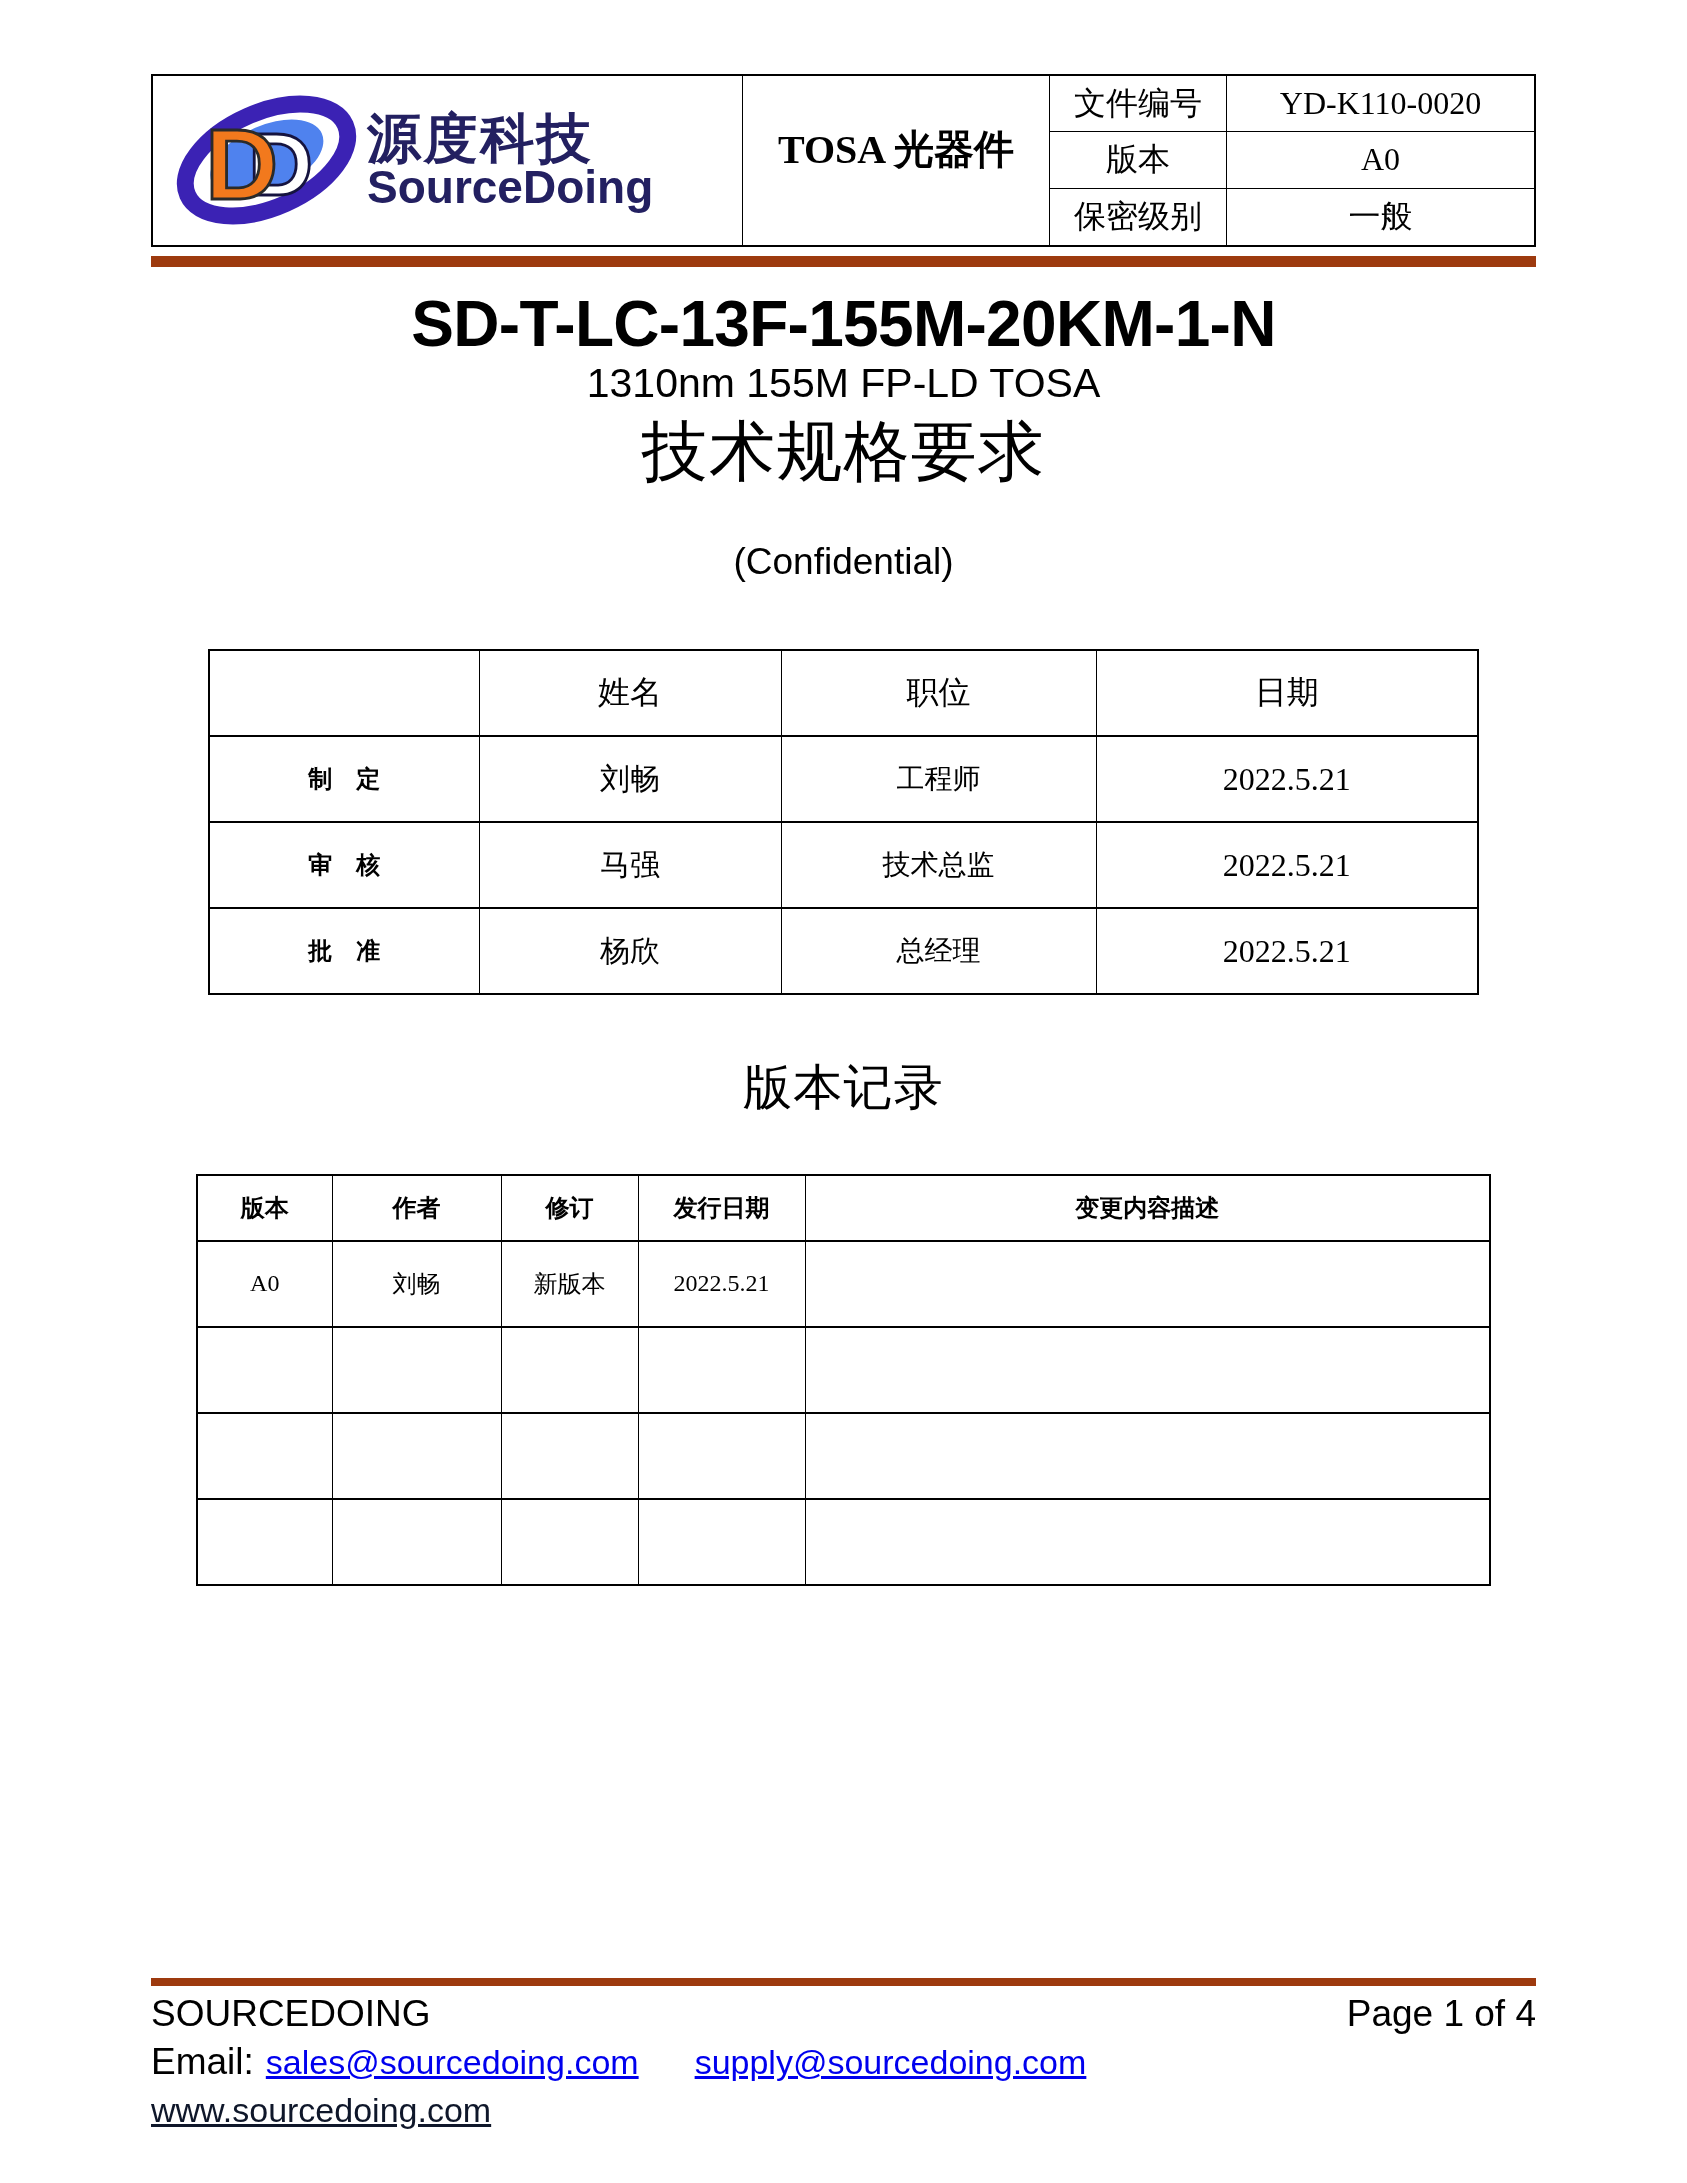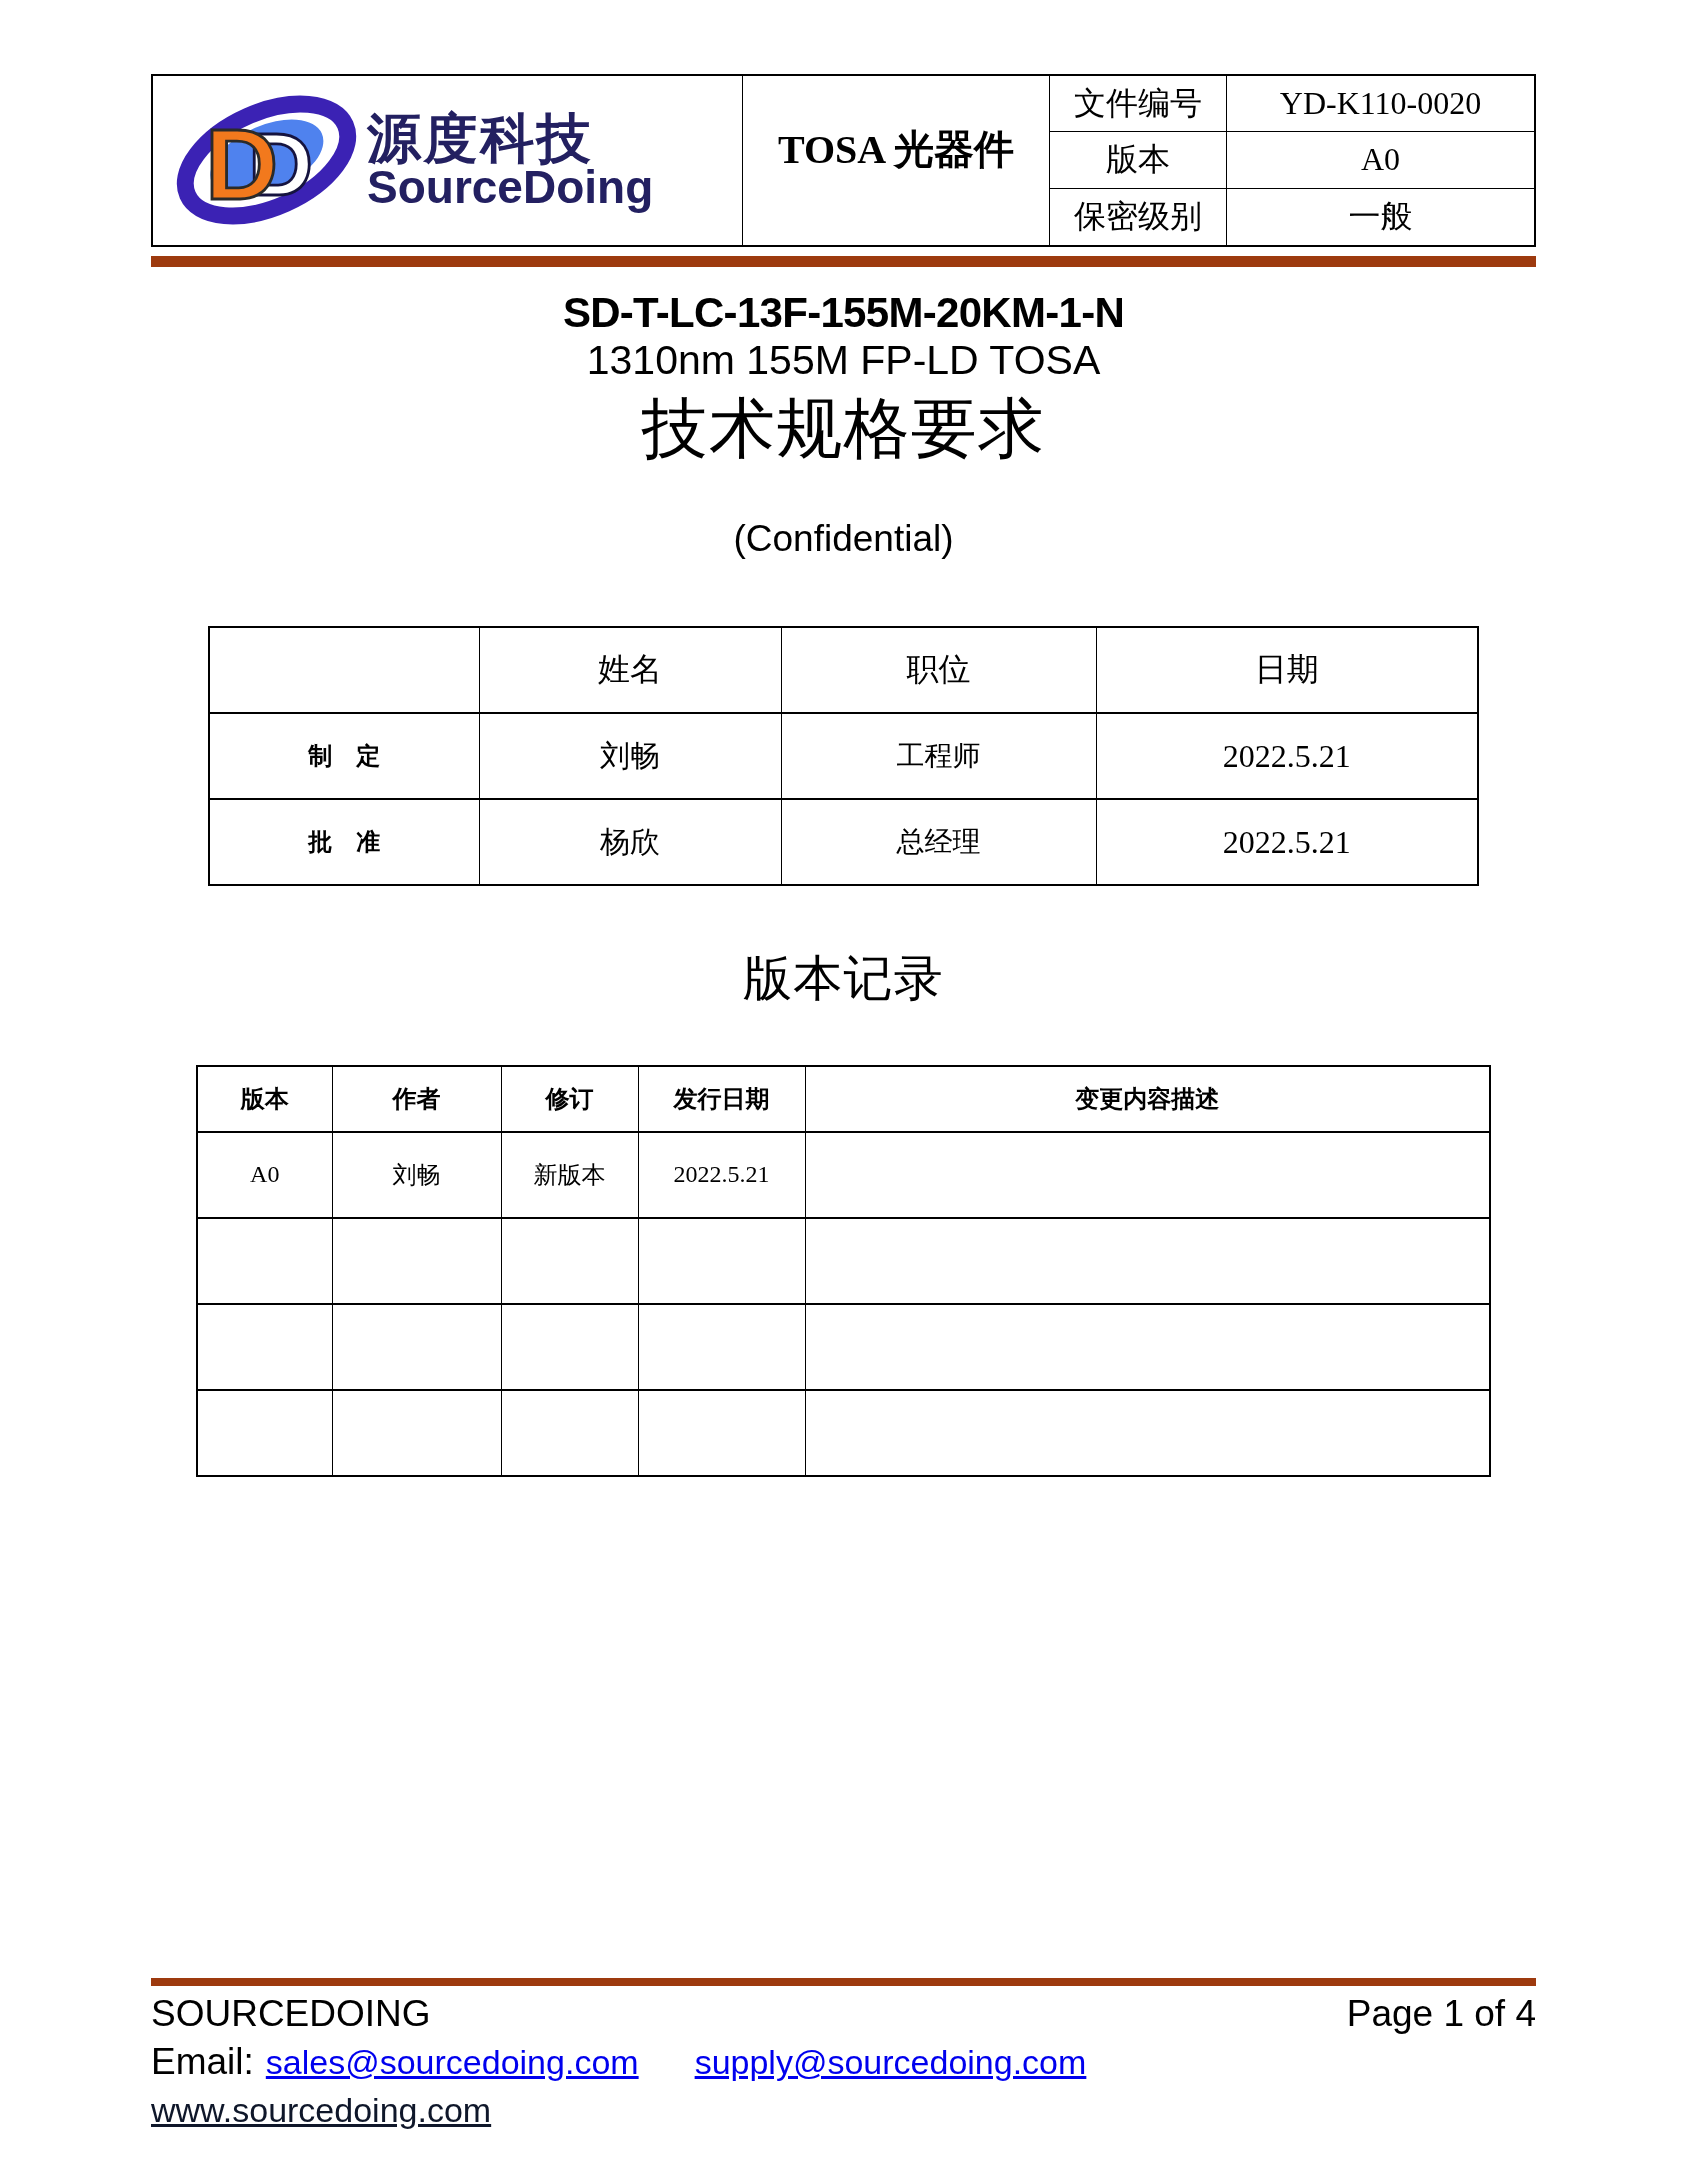--- a/index.html
+++ b/index.html
@@ -60,21 +60,21 @@
     margin-top:9.3px;
     height:10.6px;
     width:100%;
   }
 
   
   .title-block { text-align:center; }
   .product-model {
     margin-top:24px;
     font-family:"Liberation Sans", sans-serif;
-    font-weight:bold; font-size:42px; line-height:1.05;
+    font-weight:bold; font-size:64px; line-height:1.05;
     letter-spacing:-0.7px;
   }
   .product-subtitle {
     margin-top:4px;
     font-family:"Liberation Sans", sans-serif;
     font-size:41px; line-height:1.05;
   }
   .doc-type {
     margin-top:12px;
     font-family:"Liberation Serif", serif;
@@ -219,20 +219,26 @@
           <td class="col-pos head-cell">职位</td>
           <td class="col-date head-cell">日期</td>
         </tr>
         <tr>
           <td class="role-cell">制　定</td>
           <td>刘畅</td>
           <td class="pos-cell">工程师</td>
           <td class="date-cell">2022.5.21</td>
         </tr>
         <tr>
+          <td class="role-cell">审　核</td>
+          <td>马强</td>
+          <td class="pos-cell">技术总监</td>
+          <td class="date-cell">2022.5.21</td>
+        </tr>
+        <tr>
           <td class="role-cell">批　准</td>
           <td>杨欣</td>
           <td class="pos-cell">总经理</td>
           <td class="date-cell">2022.5.21</td>
         </tr>
       </tbody>
     </table>
 
     <div class="version-heading">版本记录</div>
 

